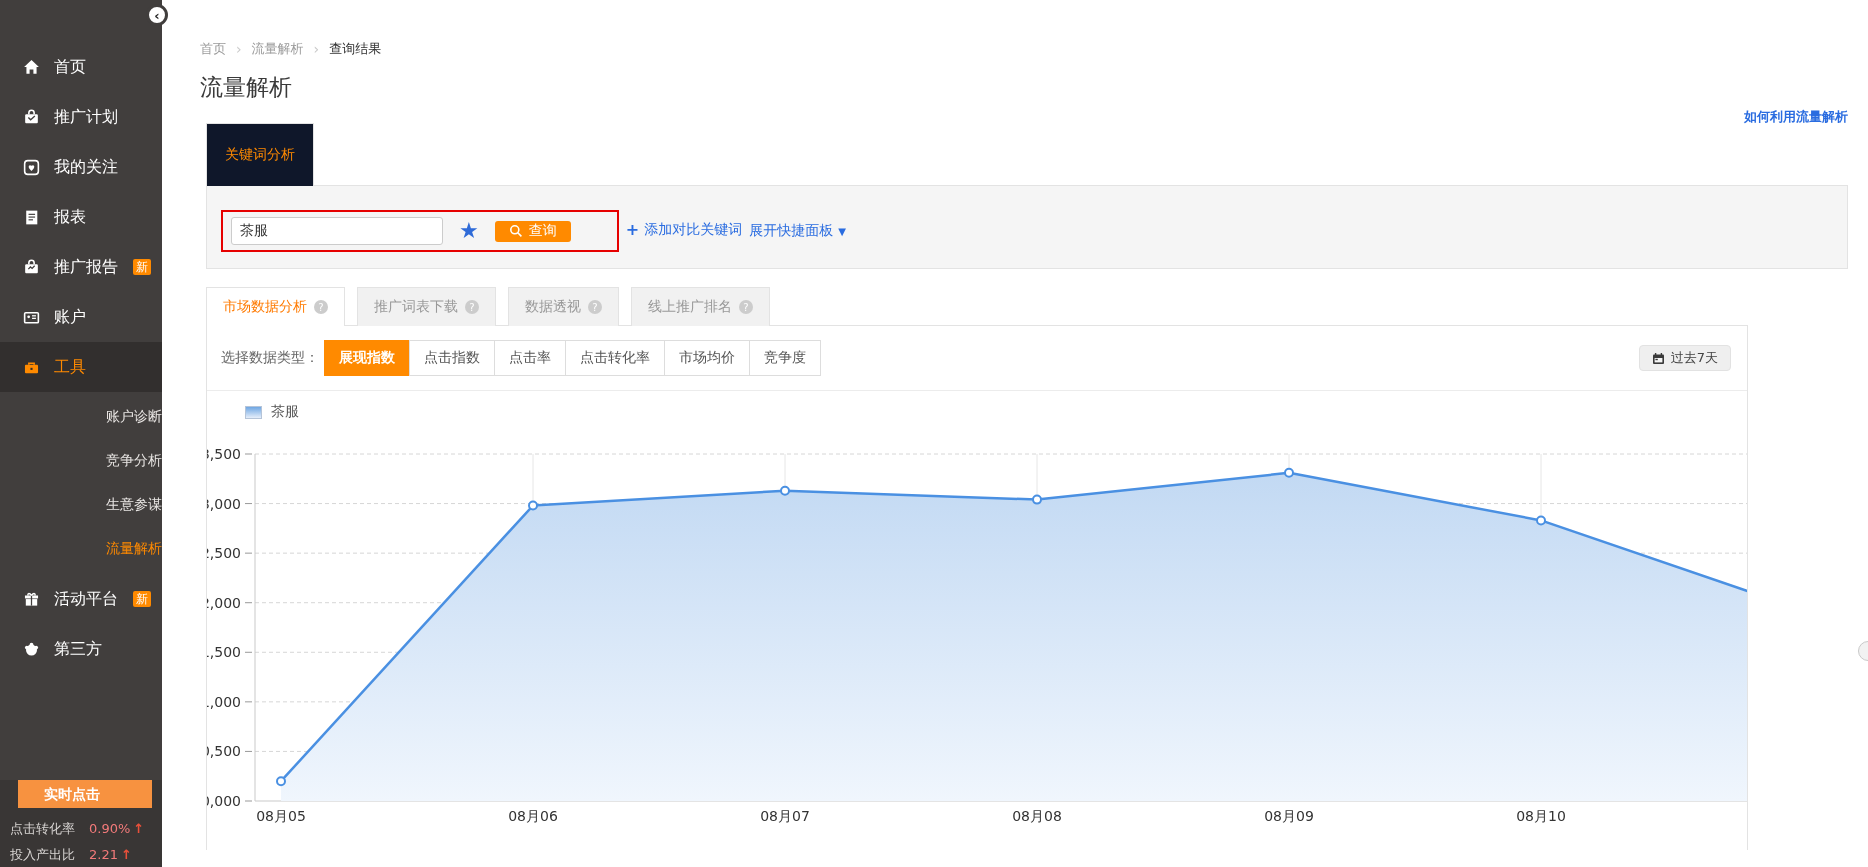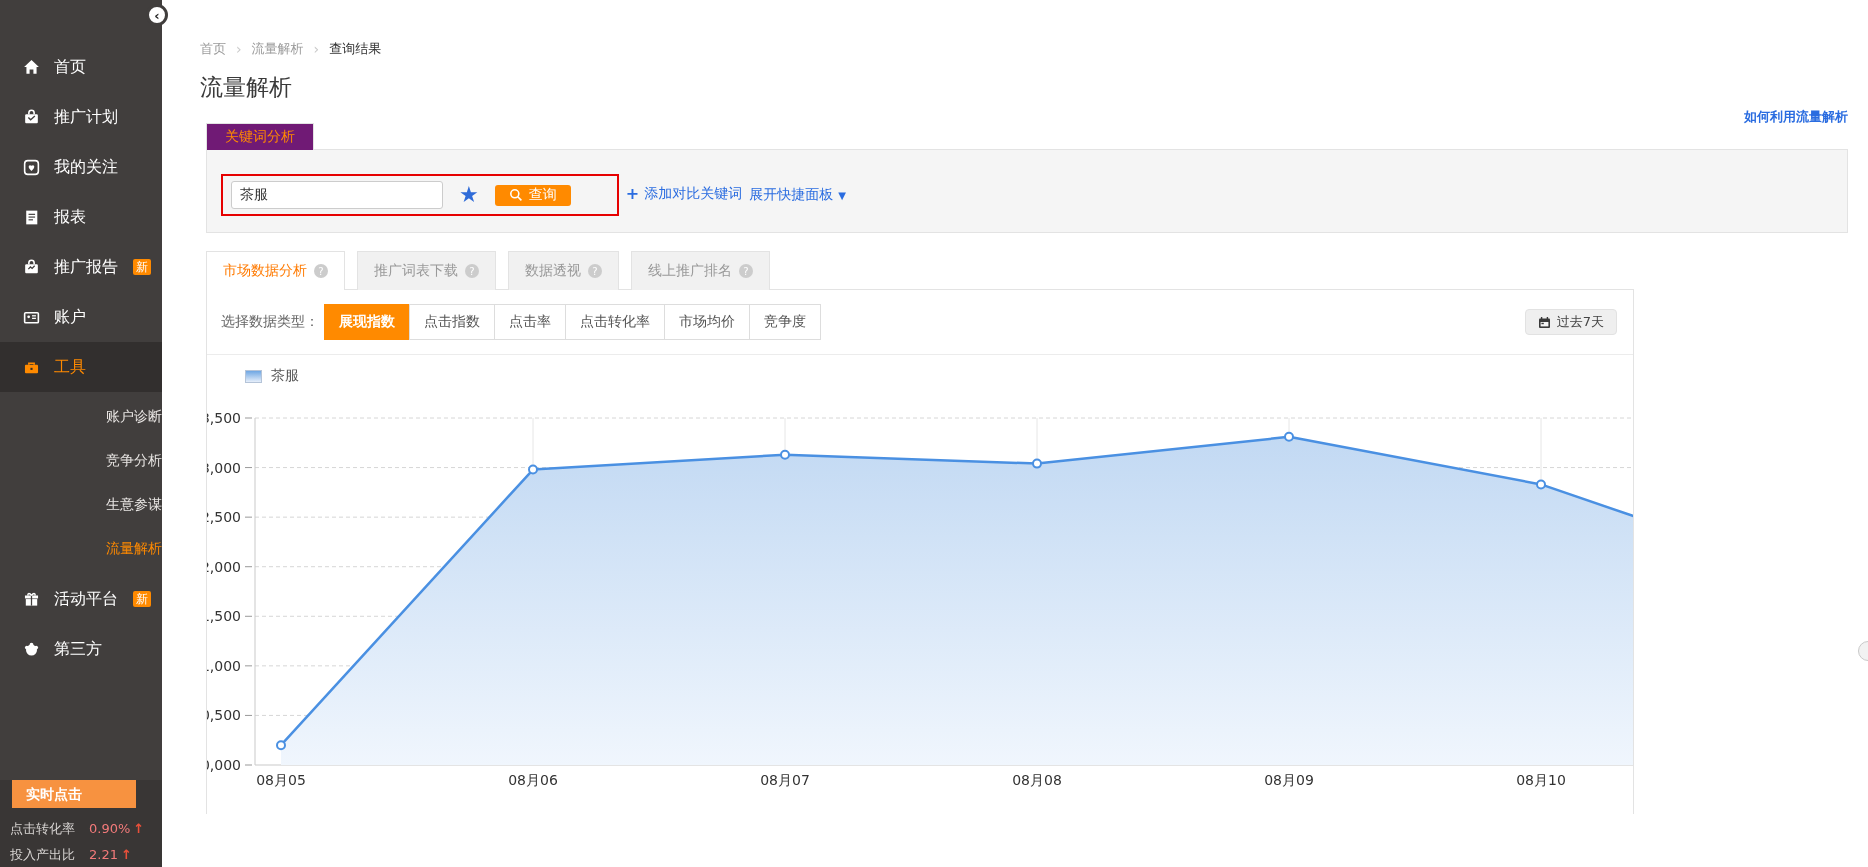--- a/index.html
+++ b/index.html
@@ -28,22 +28,22 @@
   .sub-items { padding:2px 0 4px 0; }
   .sub-item {
     height:44px; line-height:44px; padding-left:60px; font-size:14px;
     color:#e9e6e4; cursor:pointer;text-align:right;
   }
   .sub-item.active { color:#ff8a00; }
   .side-stats {
     position:absolute; top:780px; left:0; width:162px; background:#393635;
   }
   .stats-header {
-    width:124px; height:28px; margin-left:12px; background:#f79240;
-    color:#fff; font-size:14px; font-weight:bold; line-height:28px; padding-left:14px;
+    width:134px; height:28px; margin-left:18px; background:#f79240;
+    color:#fff; font-size:14px; font-weight:bold; line-height:28px; padding-left:26px;
   }
   .stats-rows { padding:8px 0 0 10px; }
   .stats-row { height:26px; line-height:26px; font-size:13px; color:#d8d5d3; white-space:nowrap; }
   .stats-row .val { color:#f27a7a; margin-left:14px; }
   .stats-row .arrow { color:#e8503a; font-weight:bold; margin-left:3px; }
   .collapse-btn {
     position:absolute; left:146px; top:4px; width:22px; height:22px;
     border-radius:50%; background:#fff; border:3px solid #413e3d; z-index:6;
     display:flex; align-items:center; justify-content:center;
     font-size:13px; font-weight:bold; color:#222; cursor:pointer;
@@ -53,22 +53,22 @@
   .breadcrumb {
     margin:40px 0 0 38px; font-size:13px; color:#9a9a9a;
     display:flex; align-items:center; gap:10px;
   }
   .breadcrumb .sep { color:#c9c9c9; font-size:14px; }
   .breadcrumb .current { color:#333; }
   .breadcrumb .crumb { cursor:pointer; }
   .page-title { margin:14px 0 0 38px; font-size:23px; color:#3a3a3a; }
   .help-link { position:absolute; top:108px; right:20px; font-size:13px; color:#2a6ce0; cursor:pointer;font-weight:bold; }
   .kw-tab {
-    display:inline-block; margin:20px 0 -1px 44px; padding:4px 18px;
-    background:#701a75; border:1px solid #e3e3e3; border-bottom:none;
+    display:inline-block; margin:20px 0 -1px 44px; padding:22px 18px;
+    background:#0f172a; border:1px solid #e3e3e3; border-bottom:none;
     color:#ff8a00; font-size:14px; position:relative; z-index:2; cursor:pointer;
   }
   .search-panel {
     margin-left:44px; width:1642px; background:#f5f5f5;
     border:1px solid #e3e3e3; padding:12px 0 16px 14px;
   }
   .annotation-box {
     display:inline-flex; align-items:center; gap:16px;
     border:2px solid #e60000; padding:5px 46px 5px 8px;
   }
@@ -94,21 +94,21 @@
     padding:10px 16px; background:#f1f1f1; border:1px solid #e3e3e3; border-bottom:none;
     color:#999; font-size:14px; display:flex; align-items:center; gap:7px;
     cursor:pointer; margin-bottom:-1px;
   }
   .a-tab.active { background:#fff; color:#ff7a00; }
   .q-icon {
     width:14px; height:14px; border-radius:50%; background:#ccc; color:#fff;
     font-size:10px; display:flex; align-items:center; justify-content:center;
   }
   .content-panel {
-    margin-left:44px; width:1428px; height:525px; background:#fff;
+    margin-left:44px; width:1542px; height:525px; background:#fff;
     border:1px solid #e3e3e3; border-bottom:none; position:relative; overflow:hidden;
   }
   .toolbar {
     display:flex; align-items:center; height:65px; padding:0 16px 0 14px;
     border-bottom:1px solid #ececec;
   }
   .toolbar-label { font-size:14px; color:#666; }
   .seg { display:flex; margin-left:6px; }
   .seg-btn {
     padding:8px 14px; border:1px solid #ddd; margin-left:-1px; background:#fff;

